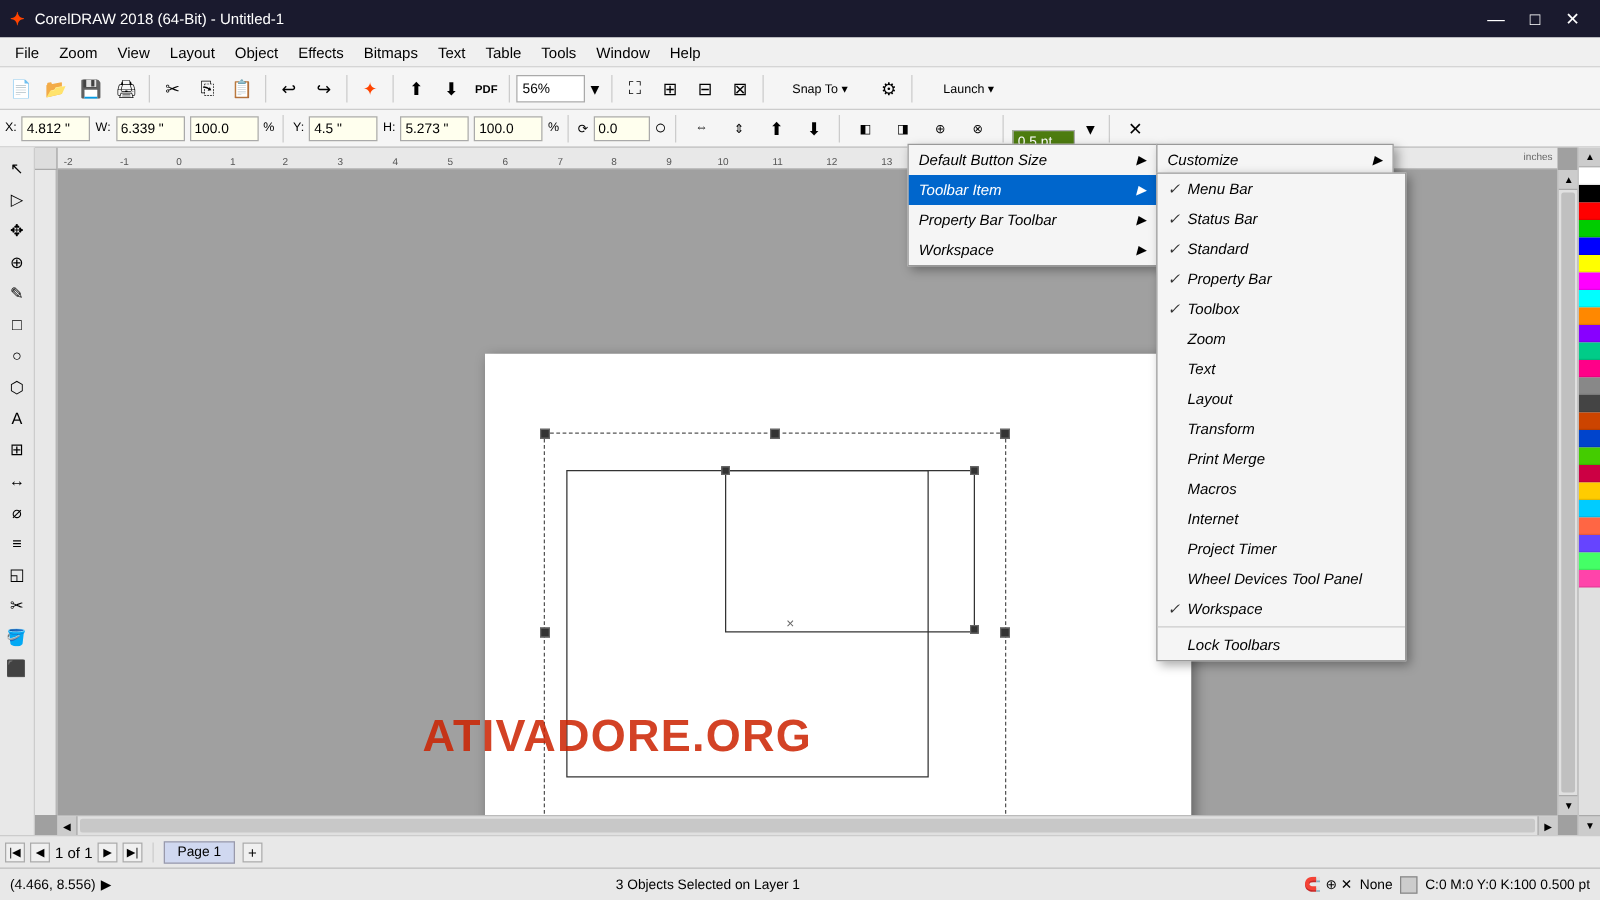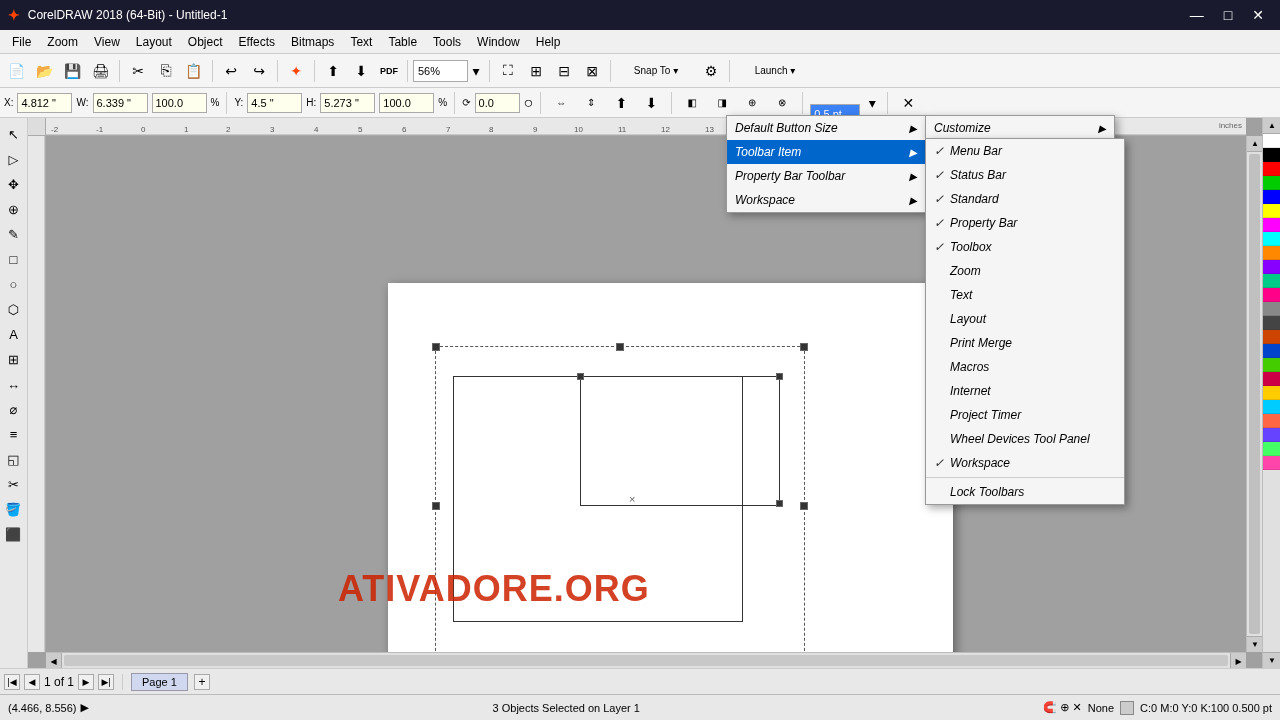--- a/index.html
+++ b/index.html
@@ -26,21 +26,21 @@
     .tb-btn { width: 26px; height: 26px; border: 1px solid transparent; background: transparent; cursor: pointer; display: flex; align-items: center; justify-content: center; font-size: 14px; }
     .tb-sep { width: 1px; height: 22px; background: #ccc; margin: 0 3px; }
     .tb-zoom { display: flex; align-items: center; }
     .zoom-box { width: 55px; height: 22px; border: 1px solid #aaa; padding: 1px 4px; font-size: 11px; }
 
     
     #prop-bar {
       height: 30px; background: #f5f5f5; display: flex; align-items: center; padding: 0 4px; border-bottom: 1px solid #ccc; gap: 4px; font-size: 11px;
     }
     .prop-input { width: 55px; height: 20px; border: 1px solid #aaa; padding: 1px 3px; font-size: 11px; background: #ffe; }
-    .prop-input.highlighted { background: #3b82f6; color: white; margin-top: 22px; }
+    .prop-input.highlighted { background: #4d7c0f; color: white; margin-top: 22px; }
 
     
     #main { display: flex; height: calc(720px - 30px - 24px - 34px - 30px - 26px - 26px); }
 
     
     #toolbox {
       width: 28px; background: #e8e8e8; border-right: 1px solid #ccc; display: flex; flex-direction: column; align-items: center; padding: 4px 0; gap: 1px; overflow: hidden;
     }
     .tool-btn { width: 24px; height: 24px; border: 1px solid transparent; background: transparent; cursor: pointer; display: flex; align-items: center; justify-content: center; font-size: 13px; }
 
@@ -393,20 +393,24 @@
     <div class="dd-item">
       <span class="dd-checkmark" style="opacity:0;">✓</span>
       <span class="dd-text">Text</span>
     </div>
     <div class="dd-item">
       <span class="dd-checkmark" style="opacity:0;">✓</span>
       <span class="dd-text">Layout</span>
     </div>
     <div class="dd-item">
       <span class="dd-checkmark" style="opacity:0;">✓</span>
+      <span class="dd-text">Transform</span>
+    </div>
+    <div class="dd-item">
+      <span class="dd-checkmark" style="opacity:0;">✓</span>
       <span class="dd-text">Print Merge</span>
     </div>
     <div class="dd-item">
       <span class="dd-checkmark" style="opacity:0;">✓</span>
       <span class="dd-text">Macros</span>
     </div>
     <div class="dd-item">
       <span class="dd-checkmark" style="opacity:0;">✓</span>
       <span class="dd-text">Internet</span>
     </div>

